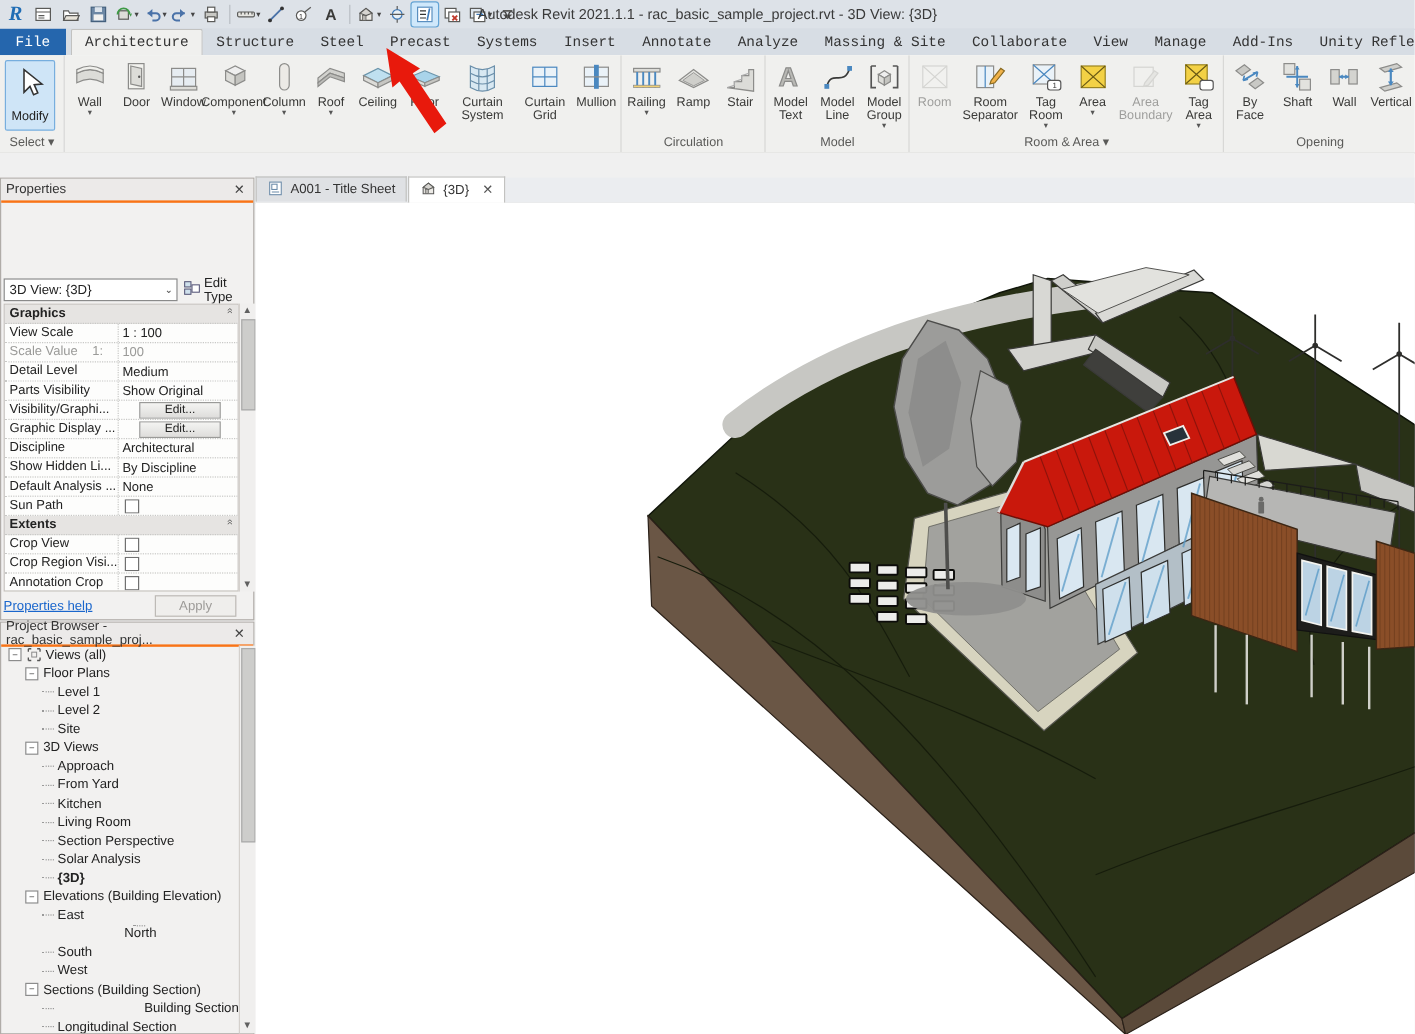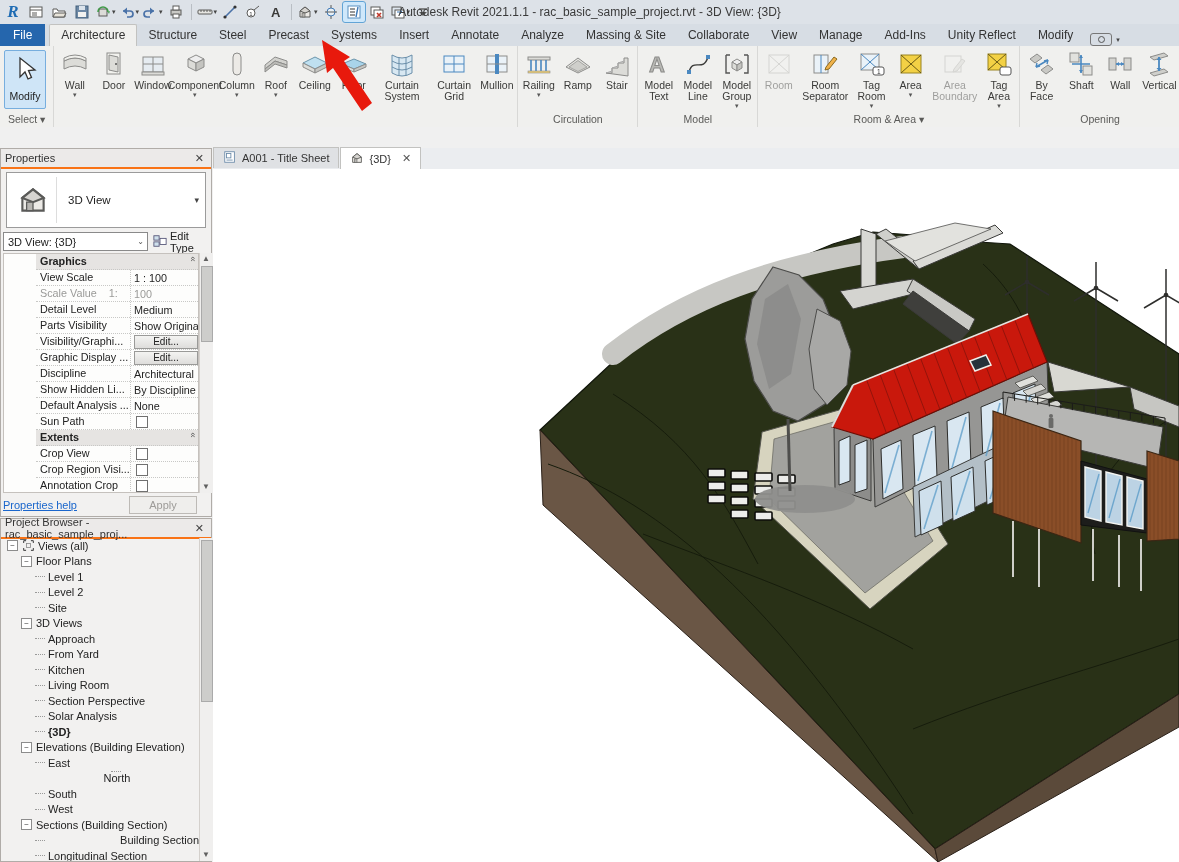--- a/index.html
+++ b/index.html
@@ -10,21 +10,21 @@
   
   #titlebar{left:0;top:0;width:1179px;height:24px;background:#dde2e8;border-bottom:1px solid #cfd4da;}
   #qat{position:absolute;left:2px;top:0;height:24px;display:flex;align-items:center;gap:1px;}
   .qbtn{height:20px;min-width:20px;display:flex;align-items:center;justify-content:center;border-radius:2px;padding:0 1px;}
   .qbtn.active{background:#cfe8fb;outline:1px solid #62a4d6;}
   .qsep{width:1px;height:16px;background:#b9bec4;margin:0 3px;}
   .qdd{font-size:7px;color:#444;margin-left:1px;}
   #app-title{left:0;top:0;width:1179px;height:24px;text-align:center;line-height:24px;font-size:12px;color:#3a3a3a;pointer-events:none;}
   .rlogo{font-family:"Liberation Serif",serif;font-weight:bold;font-style:italic;font-size:17px;color:#1f6cb4;line-height:20px;}
   
-  #tabrow{left:0;top:24px;width:1179px;height:22px;background:#d7dde4;display:flex;align-items:flex-end;}
+  #tabrow{left:0;top:24px;width:1179px;height:22px;background:#d7dde4;display:flex;align-items:flex-end;font-family:Liberation Mono, monospace;}
   .rtab{height:22px;line-height:22px;padding:0 11px;font-size:12px;color:#333;white-space:nowrap;}
   .rtab.file{background:#2566ad;color:#fff;padding:0 13px;margin-right:4px;}
   .rtab.on{background:#f0f0ee;border:1px solid #c2c2c0;border-bottom:none;height:21px;line-height:21px;border-radius:2px 2px 0 0;}
   .tab-ovf{margin-left:6px;display:flex;align-items:center;gap:3px;}
   .tab-ovf .pill{width:20px;height:11px;border:1px solid #777;border-radius:3px;display:flex;align-items:center;justify-content:center;}
   .tab-ovf .pill i{width:5px;height:5px;border:1px solid #555;border-radius:50%;}
   
   #ribbon{left:0;top:46px;width:1179px;height:81px;background:#f0f0ee;border-bottom:1px solid #c8c8c6;display:flex;overflow:hidden;}
   .rpanel{display:flex;flex-direction:column;border-right:1px solid #d8d8d6;padding:0 1px;}
   .rp-btns{display:flex;flex:1;align-items:flex-start;padding-top:2px;}
@@ -44,21 +44,21 @@
   
   #type-selector{position:absolute;left:5px;top:23px;width:198px;height:54px;background:#fff;border:1px solid #9b9b9b;display:flex;align-items:center;}
   #type-selector .tsicon{width:46px;height:46px;margin:3px;border-right:1px solid #ddd;display:flex;align-items:center;justify-content:center;}
   #type-selector .tstext{flex:1;padding-left:8px;font-size:11.5px;color:#222;}
   #type-selector .tsdd{padding-right:6px;color:#444;font-size:9px;}
   #inst-row{position:absolute;left:2px;top:83px;width:208px;height:19px;display:flex;align-items:center;}
   #inst-combo{width:150px;height:17px;background:#fff;border:1px solid #8a8a8a;display:flex;align-items:center;font-size:11px;padding-left:4px;color:#222;}
   #inst-combo .cdd{margin-left:auto;font-size:8px;color:#555;padding-right:3px;}
   #edit-type{display:flex;align-items:center;gap:3px;margin-left:5px;font-size:11px;color:#222;}
   #prop-grid{position:absolute;left:2px;top:104px;width:196px;height:240px;overflow:hidden;background:#fdfdfc;border:1px solid #c5c1bd;box-sizing:border-box;}
-  .prow{display:flex;height:15px;border-bottom:1px dotted #c8c8c6;align-items:center;margin-left:32px;}
+  .prow{display:flex;height:15px;border-bottom:1px dotted #c8c8c6;align-items:center;}
   .prow .pl{width:90px;padding-left:4px;color:#222;white-space:pre;overflow:hidden;border-right:1px dotted #c8c8c6;line-height:15px;font-size:10.8px;}
   .prow .pv{flex:1;padding-left:3px;color:#222;overflow:hidden;white-space:nowrap;font-size:10.8px;display:flex;align-items:center;}
   .prow.hdr{background:#e6e4e2;}
   .prow.hdr .pl{font-weight:bold;border-right:none;width:auto;flex:1;}
   .prow.hdr .chev{margin-left:auto;padding-right:6px;color:#555;font-size:9px;transform:rotate(90deg);}
   .prow.gray .pl,.prow.gray .pv{color:#9a9a98;}
   .pbtn{width:66px;height:12px;background:linear-gradient(#f4f4f2,#dedddb);border:1px solid #9a9a98;font-size:10px;text-align:center;line-height:12px;color:#222;margin:0 auto;}
   .pcheck{width:10px;height:10px;background:#fff;border:1px solid #707070;margin-left:2px;}
   .vscroll{position:absolute;width:13px;background:#f0efee;border-left:1px solid #d4d0cc;}
   .vthumb{position:absolute;left:1px;width:10px;background:#cdcdcb;border:1px solid #aaa;}
@@ -503,31 +503,20 @@
       </div>
     </span>
 </div>
 
 <div id="workspace" class="abs"></div>
 
 <div class="palette abs" id="prop-palette" style="top:148px;height:369px;">
   <div class="pal-head">
     <span>Properties</span>
     <span class="x">✕</span>
-  </div>
-  <div id="type-selector">
-    <span class="tsicon">
-        <svg width="34" height="34" viewBox="0 0 16 16">
-          <path d="M3,7 l5,-4 5,4 v6 h-10 z" fill="#eceae6" stroke="#5a5a58"></path>
-          <path d="M3,7 l5,-4 5,4 -5,2 z" fill="#d6d4d0" stroke="#5a5a58"></path>
-          <rect x="5" y="9" width="3" height="4" fill="#b8b6b2" stroke="#5a5a58" stroke-width=".6"></rect>
-        </svg>
-      </span>
-    <span class="tstext">3D View</span>
-    <span class="tsdd">▾</span>
   </div>
   <div id="inst-row">
     <div id="inst-combo">
       <span>3D View: {3D}</span>
       <span class="cdd">⌄</span>
     </div>
     <div id="edit-type">
       <span id="edit-type-icon"><svg width="14" height="14" viewBox="0 0 16 16">
             <rect x="1" y="2" width="6" height="5" fill="#cfe0ec" stroke="#557"></rect>
             <rect x="1" y="9" width="6" height="5" fill="#cfe0ec" stroke="#557"></rect>

